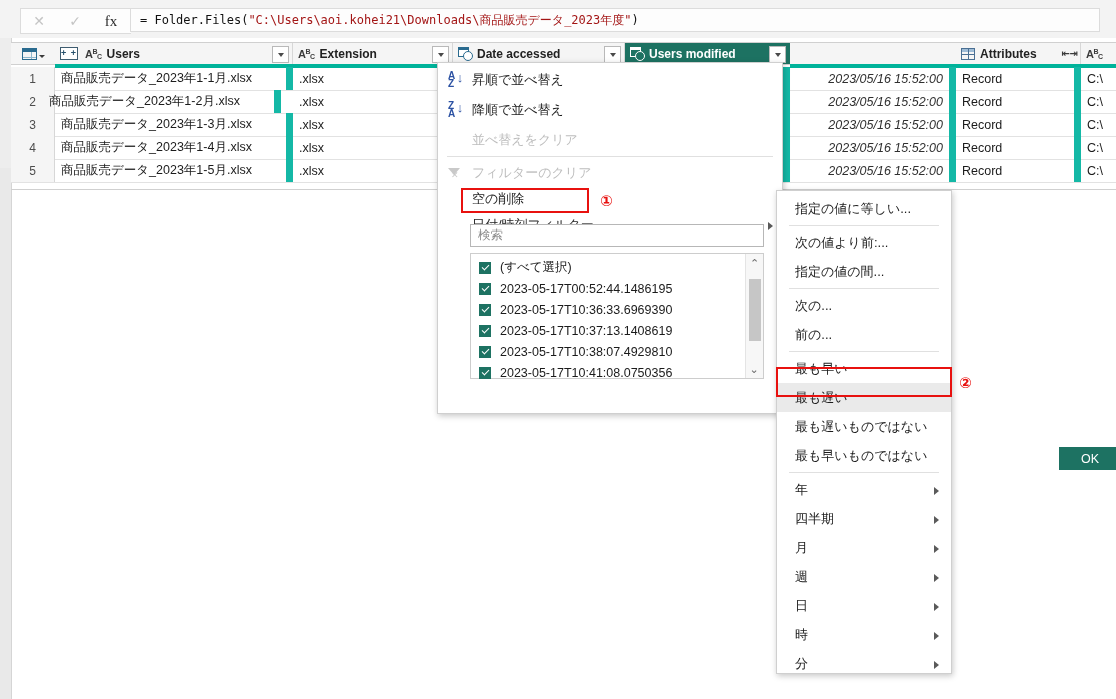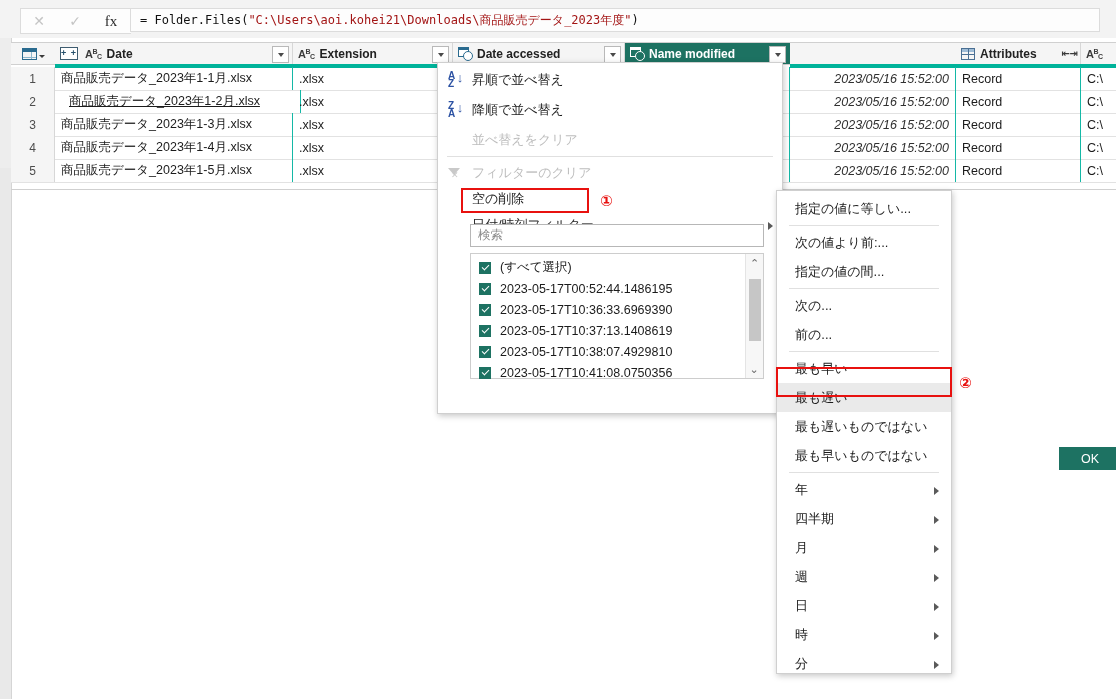--- a/index.html
+++ b/index.html
@@ -59,21 +59,21 @@
   .grid4-ico{width:14px;height:12px;box-sizing:border-box;border:1.4px solid #4a6f93;background:
      linear-gradient(to bottom,#9fbcd6 0 2.6px,transparent 2.6px);position:relative;}
   .grid4-ico:before{content:"";position:absolute;left:50%;top:0;bottom:0;width:1.2px;background:#4a6f93;}
   .grid4-ico:after{content:"";position:absolute;top:50%;left:0;right:0;height:1.2px;background:#4a6f93;}
   .lr-ico{font-size:10px;color:#3a3a3a;}
 
   .rowline{position:absolute;left:0;height:23px;width:1105px;border-bottom:1px solid #e2e2e2;}
   .rnum{position:absolute;left:0;width:44px;height:23px;background:#f5f5f5;border-right:1px solid #d7d7d7;
         display:flex;align-items:center;justify-content:center;font-size:12px;color:#4d4d4d;box-sizing:border-box;}
   .cell{position:absolute;height:23px;display:flex;align-items:center;box-sizing:border-box;
-        border-right:1px solid #14b8a6;font-size:12.5px;color:#1b1b1b;padding-left:6px;white-space:nowrap;overflow:hidden;}
+        border-right:7px solid #14b8a6;font-size:12.5px;color:#1b1b1b;padding-left:6px;white-space:nowrap;overflow:hidden;}
   .cell.ital{font-style:italic;justify-content:flex-end;padding-right:6px;color:#303030;}
   .gridbottom{position:absolute;left:0;top:147px;width:1105px;height:1px;background:#d0d0d0;}
 
   
   .menu{position:absolute;left:437px;top:62px;width:346px;height:352px;background:#ffffff;
         border:1px solid #cfcfcf;box-shadow:1px 2px 6px rgba(0,0,0,.22);box-sizing:border-box;}
   .mitem{position:relative;height:26px;display:flex;align-items:center;padding-left:10px;font-size:13px;color:#1c1c1c;cursor:default;}
   .mitem.dis{color:#bdbdbd;}
   .mitem .ic{width:24px;display:flex;align-items:center;justify-content:flex-start;}
   .mitem .sub-car{position:absolute;right:9px;top:10px;width:0;height:0;border-top:4px solid transparent;border-bottom:4px solid transparent;border-left:5px solid #5a5a5a;}
@@ -135,21 +135,21 @@
     <div class="hdr-row">
 
       <div class="corner">
         <div class="tbl-ico"></div>
         <div class="mini-car"></div>
       </div>
 
       <div class="hcell" style="left:44px;width:238px;">
         <div class="expand-ico">+ +</div>
         <div class="abc-ico" style="margin-left:7px;">A<sup>B</sup><sub>C</sub></div>
-        <span class="lbl">Date</span>
+        <span class="lbl">Users</span>
         <div class="hdrop">
             <i class="car"></i>
           </div>
       </div>
       <div class="qbar" style="left:44px;width:238px;"></div>
 
       <div class="hcell" style="left:282px;width:160px;">
         <div class="abc-ico">A<sup>B</sup><sub>C</sub></div>
         <span class="lbl">Extension</span>
         <div class="hdrop">
@@ -168,21 +168,21 @@
             <i class="car"></i>
           </div>
       </div>
       <div class="qbar blank" style="left:442px;width:172px;"></div>
 
       <div class="hcell sel" style="left:614px;width:165px;">
         <div class="cal-ico white">
             <i class="bx"></i>
             <i class="clk"></i>
           </div>
-        <span class="lbl">Name modified</span>
+        <span class="lbl">Users modified</span>
         <div class="hdrop">
             <i class="car"></i>
           </div>
       </div>
 
       <div class="qbar" style="left:779px;width:166px;"></div>
 
       <div class="hcell" style="left:945px;width:125px;">
         <div class="grid4-ico"></div>
         <span class="lbl">Attributes</span>
@@ -204,21 +204,21 @@
       <div class="cell" style="left:282px;width:160px;">.xlsx</div>
       <div class="cell" style="left:442px;width:172px;"></div>
       <div class="cell" style="left:614px;width:165px;"></div>
       <div class="cell ital" style="left:779px;width:166px;">2023/05/16 15:52:00</div>
       <div class="cell" style="left:945px;width:125px;">Record</div>
       <div class="cell" style="left:1070px;width:35px;border-right:none;">C:\</div>
     </div>
 
     <div class="rowline" style="top:48px;">
       <div class="rnum">2</div>
-      <div class="cell" style="left:52px;width:238px;text-decoration:underline;">商品販売データ_2023年1-2月.xlsx</div>
+      <div class="cell" style="left:32px;width:238px;">商品販売データ_2023年1-2月.xlsx</div>
       <div class="cell" style="left:282px;width:160px;">.xlsx</div>
       <div class="cell" style="left:442px;width:172px;"></div>
       <div class="cell" style="left:614px;width:165px;"></div>
       <div class="cell ital" style="left:779px;width:166px;">2023/05/16 15:52:00</div>
       <div class="cell" style="left:945px;width:125px;">Record</div>
       <div class="cell" style="left:1070px;width:35px;border-right:none;">C:\</div>
     </div>
 
     <div class="rowline" style="top:71px;">
       <div class="rnum">3</div>

